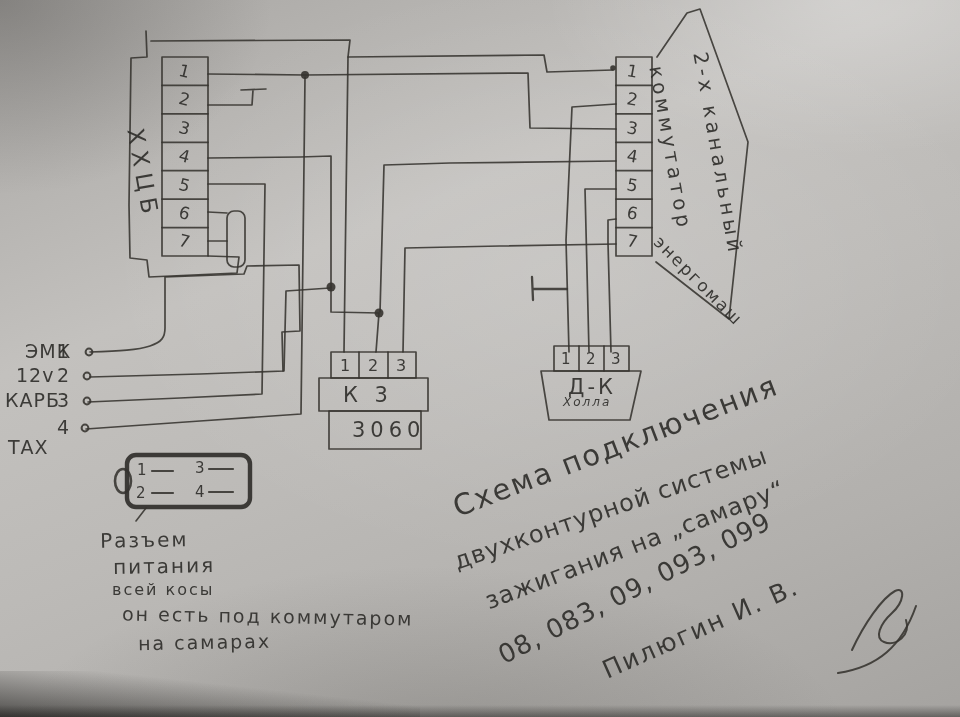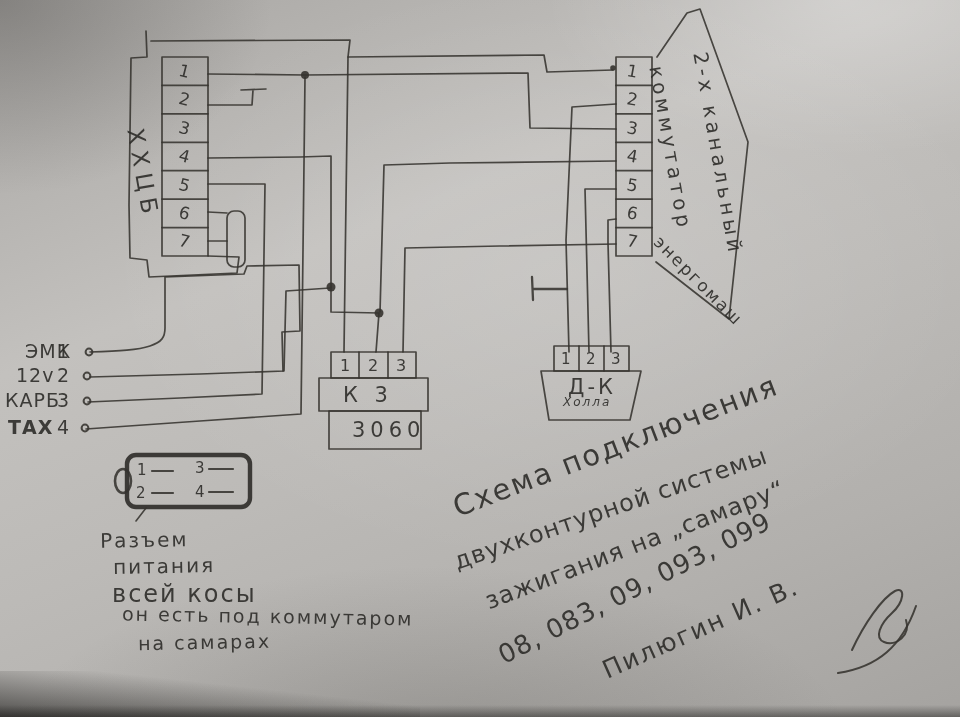--- a/index.html
+++ b/index.html
@@ -137,31 +137,31 @@
   <div class="txt pinS" style="left:611px;top:350px;">3</div>
   <div class="txt" style="left:568px;top:375px;font-size:21px;letter-spacing:3px;">Д-К</div>
   <div class="txt" style="left:563px;top:395px;font-size:12px;letter-spacing:2px;font-style:italic;">Холла</div>
 
   <div class="txt term" style="left:25px;top:340px;">ЭМК</div>
   <div class="txt term" style="left:57px;top:340px;">1</div>
   <div class="txt term" style="left:16px;top:364px;">12v</div>
   <div class="txt term" style="left:57px;top:364px;">2</div>
   <div class="txt term" style="left:5px;top:389px;">КАРБ</div>
   <div class="txt term" style="left:57px;top:389px;">3</div>
-  <div class="txt term" style="left:8px;top:416px;font-weight:bold;">ТАХ</div>
+  <div class="txt term" style="left:8px;top:436px;">ТАХ</div>
   <div class="txt term" style="left:57px;top:416px;">4</div>
 
   <div class="txt" style="left:137px;top:461px;font-size:15px;">1</div>
   <div class="txt" style="left:136px;top:484px;font-size:15px;">2</div>
   <div class="txt" style="left:195px;top:459px;font-size:15px;">3</div>
   <div class="txt" style="left:195px;top:483px;font-size:15px;">4</div>
 
   <div class="txt note" style="left:100px;top:528px;font-size:20px;transform:rotate(-1deg);">Разъем</div>
   <div class="txt note" style="left:113px;top:554px;font-size:20px;transform:rotate(-1deg);">питания</div>
-  <div class="txt note" style="left:112px;top:580px;font-size:24px;text-align:center;">всей косы</div>
+  <div class="txt note" style="left:112px;top:580px;font-size:16px;text-align:center;">всей косы</div>
   <div class="txt note" style="left:122px;top:605px;font-size:19px;transform:rotate(1deg);">он есть под коммутаром</div>
   <div class="txt note" style="left:138px;top:631px;font-size:19px;transform:rotate(-1deg);">на самарах</div>
 
   <div class="txt hand" style="left:448px;top:492px;font-size:29px;letter-spacing:2px;transform:rotate(-21deg);transform-origin:0 0;">Схема подключения</div>
   <div class="txt hand" style="left:450px;top:549px;font-size:24px;transform:rotate(-19deg);transform-origin:0 0;">двухконтурной системы</div>
   <div class="txt hand" style="left:481px;top:589px;font-size:24px;transform:rotate(-21deg);transform-origin:0 0;">зажигания на „самару“</div>
   <div class="txt hand" style="left:493px;top:643px;font-size:26px;letter-spacing:1px;transform:rotate(-27deg);transform-origin:0 0;">08, 083, 09, 093, 099</div>
 
   <div class="txt hand" style="left:598px;top:658px;font-size:25px;letter-spacing:2px;transform:rotate(-24deg);transform-origin:0 0;">Пилюгин И. В.</div>
 

